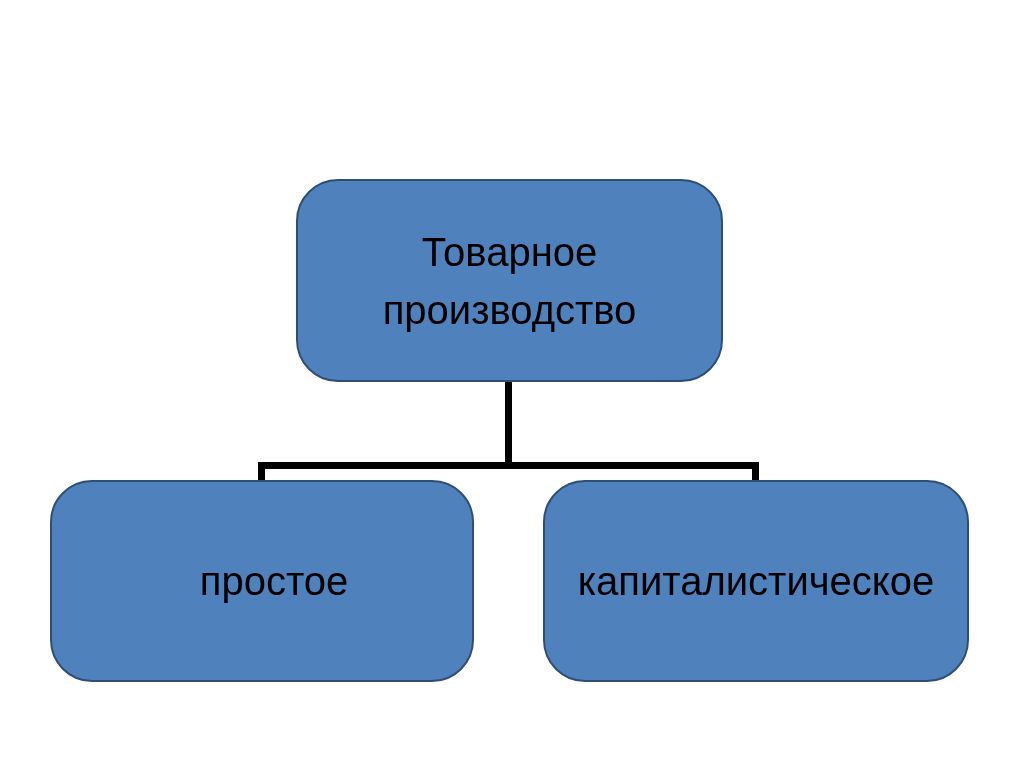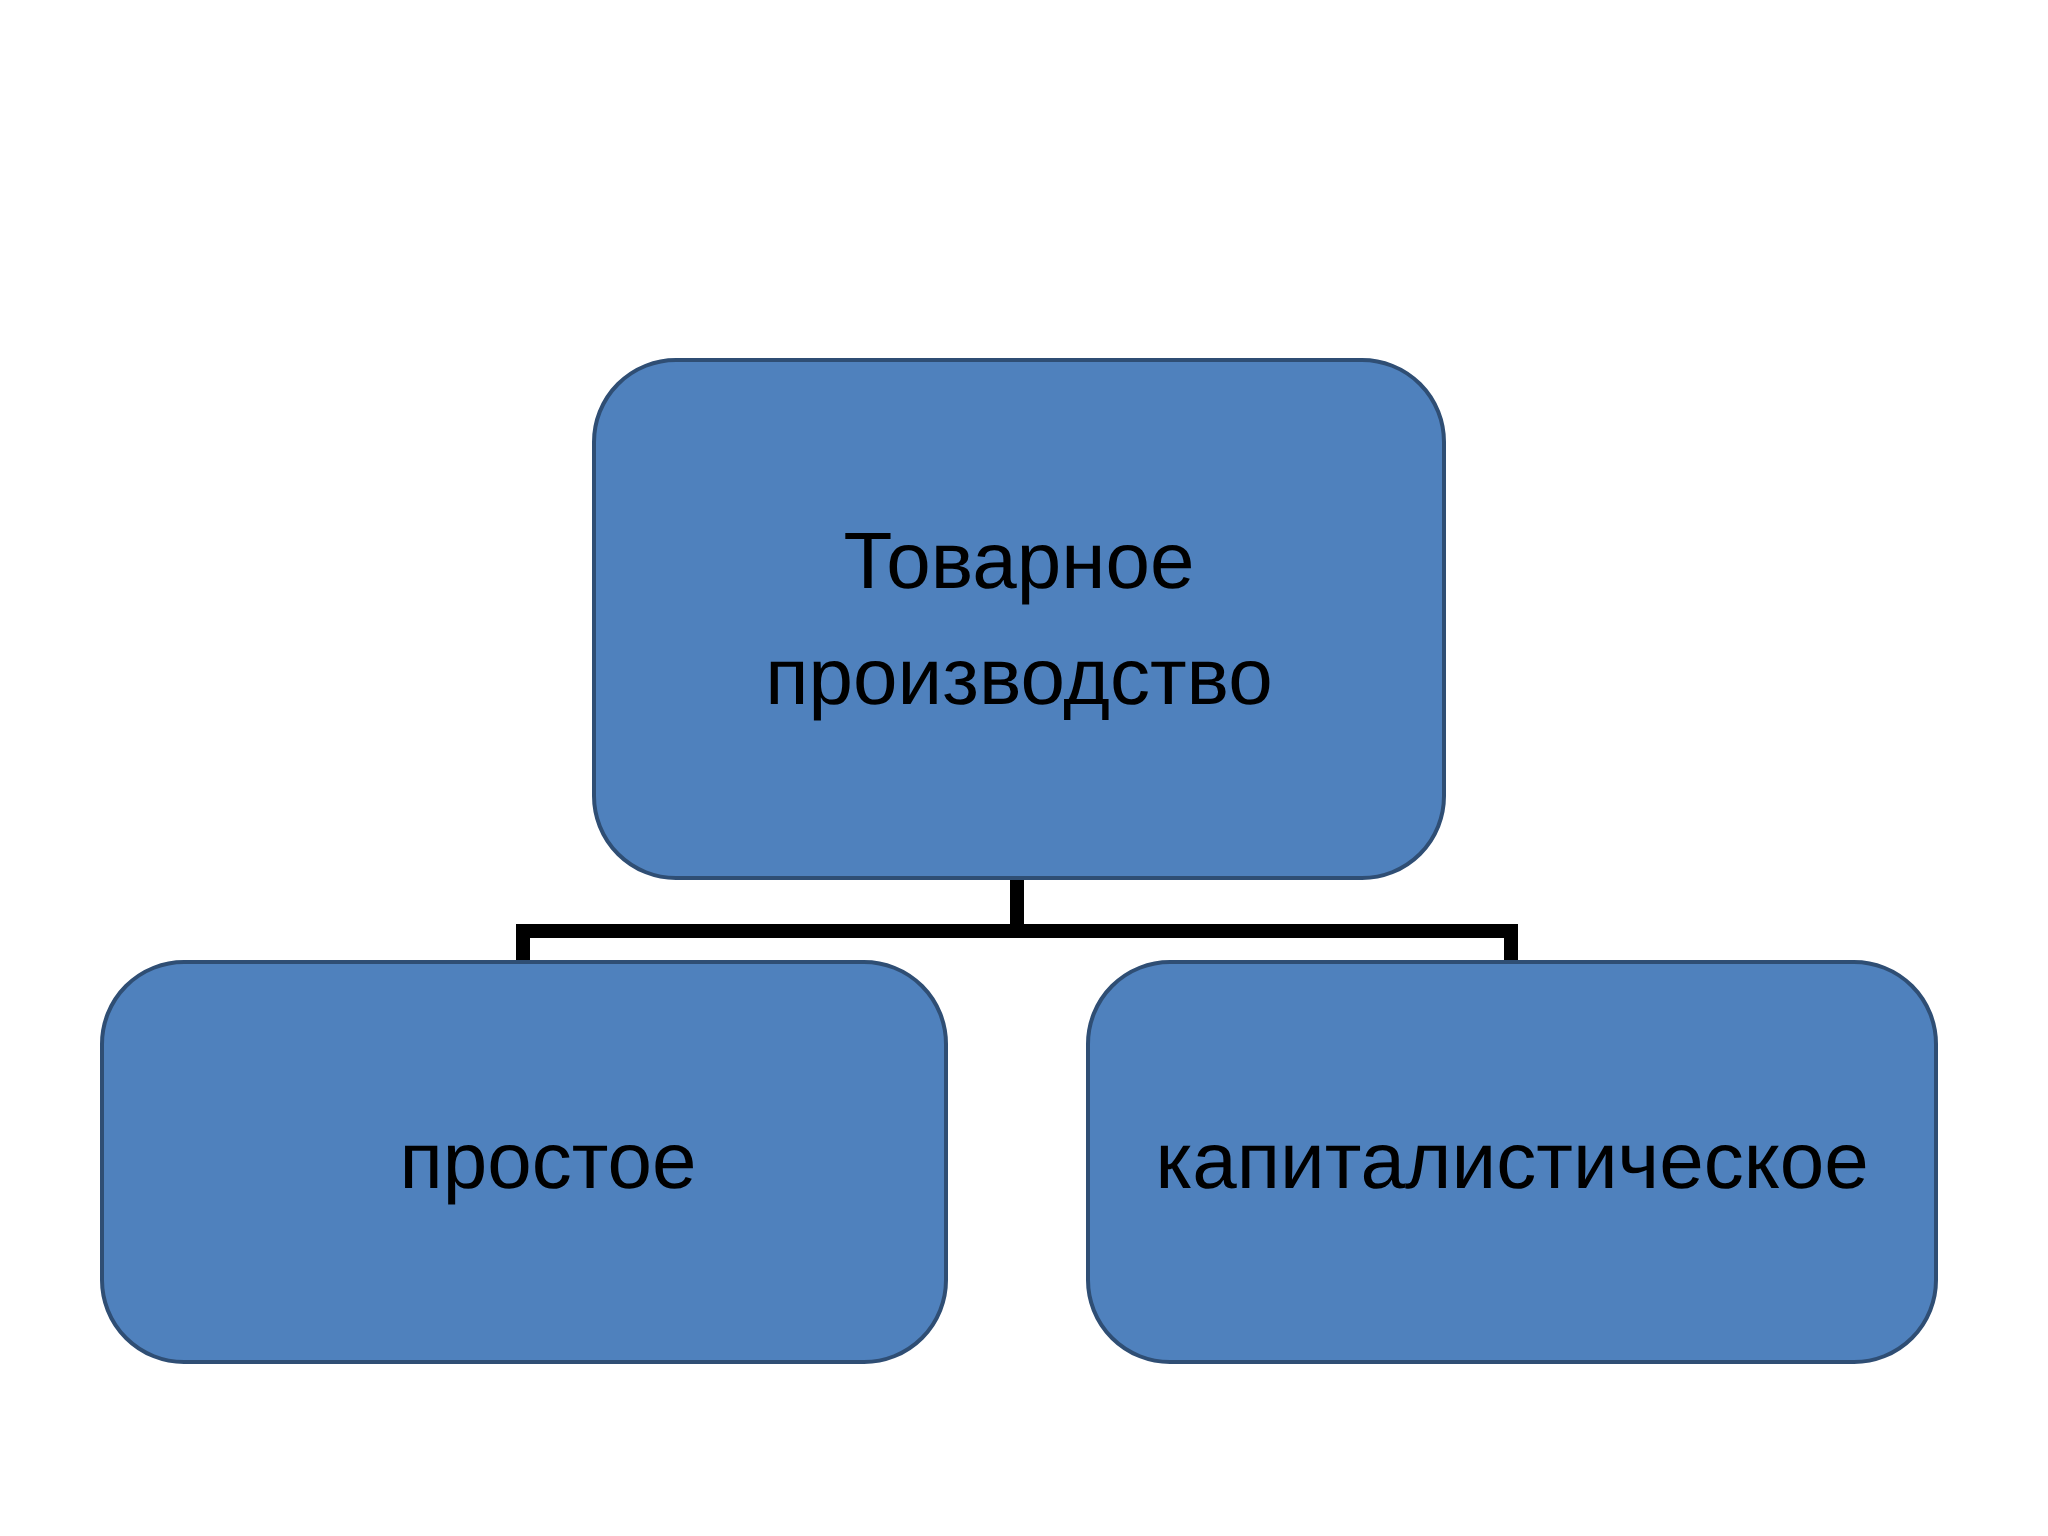--- a/index.html
+++ b/index.html
@@ -27,21 +27,21 @@
     color: var(--text, #000000);
     font-size: 40px;
     line-height: 1.45;
     z-index: 2;
     padding-left: 24px;
   }
   .node-root {
     left: 296px;
     top: 179px;
     width: 427px;
-    height: 261px;
+    height: 203px;
     padding: 0 48px;
   }
   .node-left {
     left: 50px;
     top: 480px;
     width: 424px;
     height: 202px;
   }
   .node-right {
     left: 543px;

